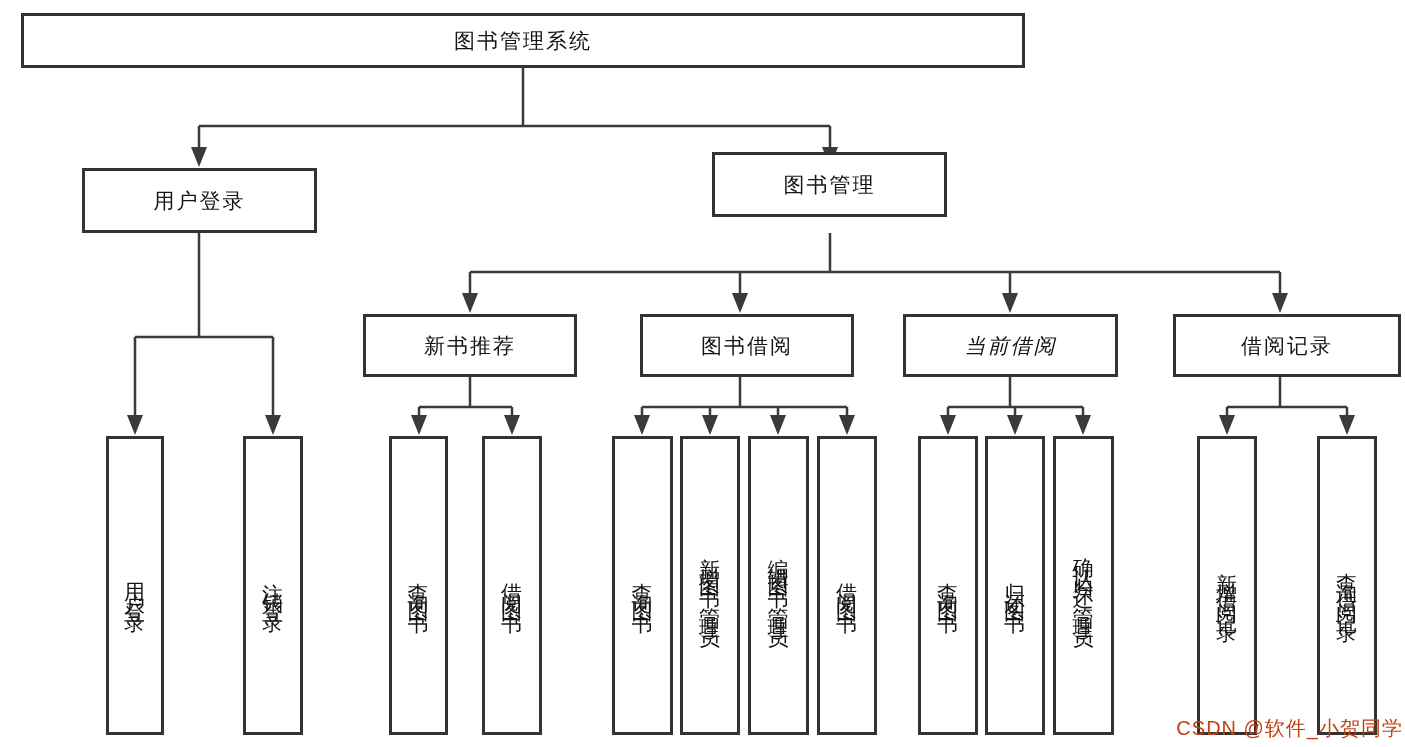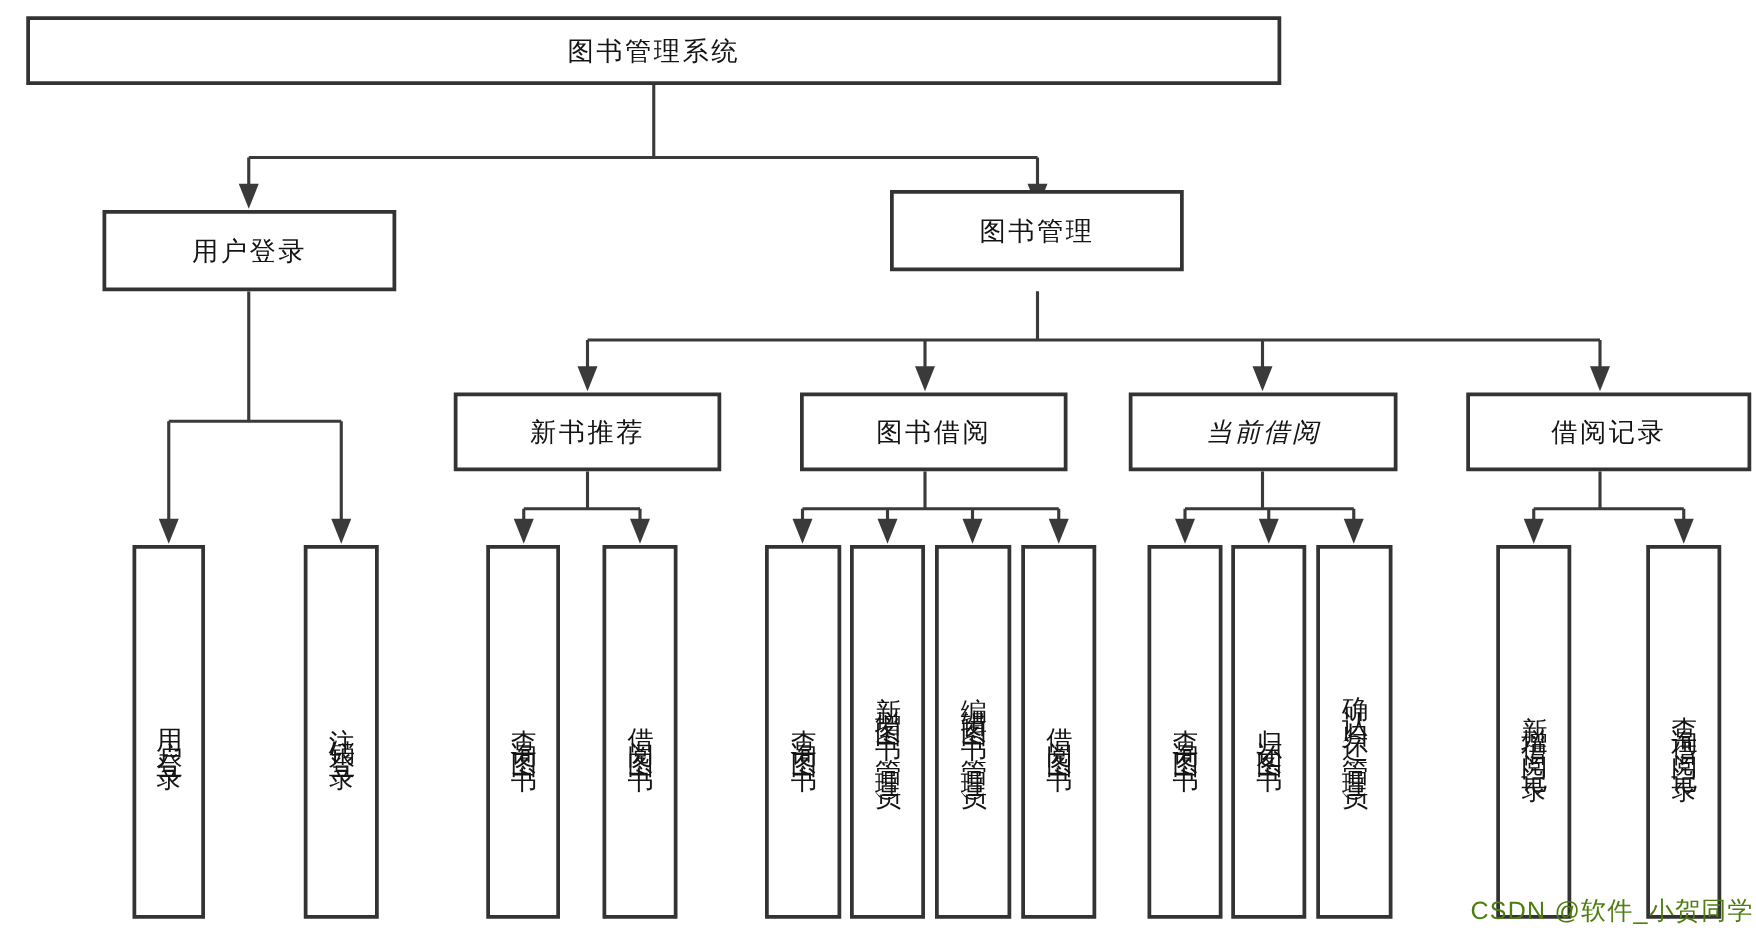--- a/index.html
+++ b/index.html
@@ -13,21 +13,21 @@
   .box{
     position:absolute;box-sizing:border-box;background:#ffffff;
     border:3px solid #333333;display:flex;align-items:center;justify-content:center;
     color:#141414;font-size:21px;letter-spacing:2px;white-space:nowrap;
   }
   .leaf .vtext{
     writing-mode:vertical-rl;text-orientation:mixed;
     letter-spacing:10px;line-height:1;font-size:21px;
   }
   .watermark{
-    position:absolute;right:2px;bottom:5px;font-size:20px;color:#4d7c0f;
+    position:absolute;right:2px;bottom:5px;font-size:20px;color:#c2410c;
     letter-spacing:1px;white-space:nowrap;
   }
 </style>
 </head>
 <body>
 
 <div class="canvas">
 
   <svg class="wires" viewBox="0 0 1405 747">
     <g>

